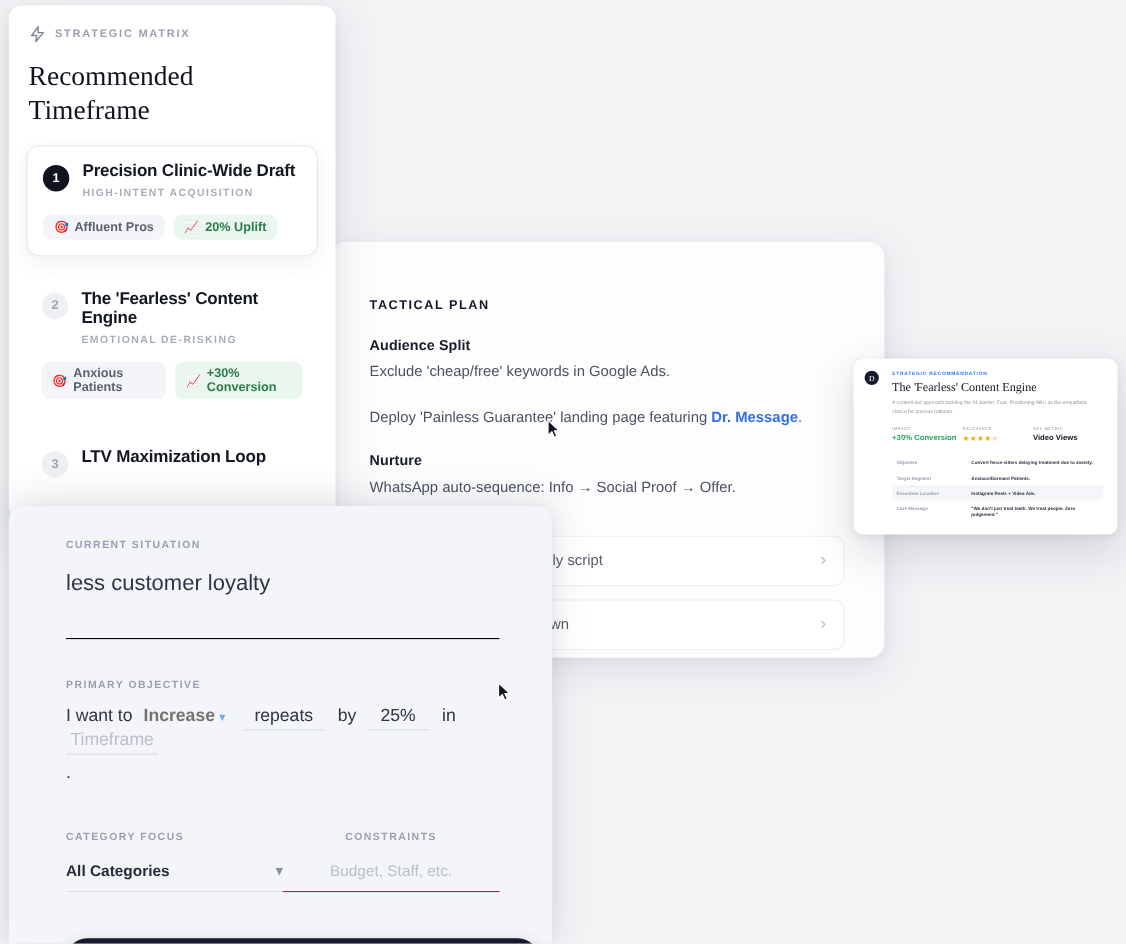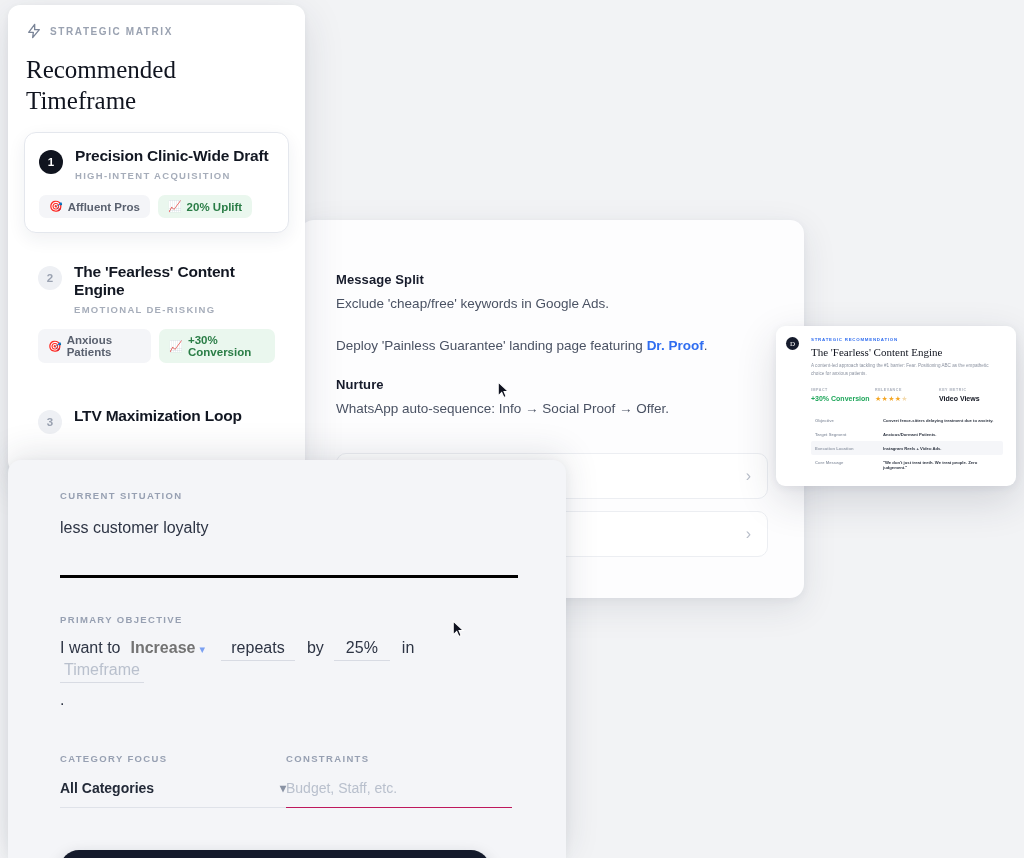--- a/index.html
+++ b/index.html
@@ -145,34 +145,34 @@
   .pv-table { margin-top: 10px; }
   .pv-tr { display: flex; padding: 4.5px 4px; border-radius: 2px; }
   .pv-tr.alt { background: #f5f6f9; }
   .pv-td-k {
     width: 68px; font-size: 4.2px; color: #99a0ad; font-weight: 600; flex: 0 0 auto;
   }
   .pv-td-v { font-size: 4.2px; color: #2e3542; font-weight: 600; }
 
   
   #form-panel {
-    left: 8px; top: 460px; width: 558px; height: 398px;
+    left: 8px; top: 460px; width: 494px; height: 398px;
     background: #f4f5f8;
     border-radius: 13px 13px 0 0;
     box-shadow: 0 -6px 34px rgba(35,44,68,.13), 0 2px 10px rgba(35,44,68,.06);
     padding: 30px 48px 0 52px;
     overflow: hidden;
   }
   .f-lab {
     font-size: 9.5px; font-weight: 700; letter-spacing: 1.35px;
     color: #97a0b2; text-transform: uppercase;
   }
   .f-situation {
-    font-size: 16px; color: #2d3444; margin-top: 18px;
-    padding-bottom: 38px; border-bottom: 3px solid #000000;
+    font-size: 20px; color: #2d3444; margin-top: 18px;
+    padding-bottom: 38px; border-bottom: 1px solid #000000;
   }
   .f-objective-lab { margin-top: 36px; }
   .sent {
     display: flex; align-items: baseline; gap: 0; margin-top: 14px;
     font-size: 16px; color: #2d3444; flex-wrap: wrap;
   }
   .sent .w { margin-right: 10px; }
   .sel-verb {
     color: #737373; font-weight: 700; margin-right: 4px;
   }
@@ -183,21 +183,21 @@
   }
   .f-underline.blank { min-width: 74px; }
   .f-underline.wide { min-width: 78px; }
   .ph { color: #b9c0cd; }
   .dot-line { font-size: 16px; color: #2d3444; margin-top: 8px; }
 
   .f-grid {
     display: flex; gap: 0; margin-top: 44px;
   }
   .f-col { width: 226px; }
-  .f-col + .f-col { margin-left: 0px; }
+  .f-col + .f-col { margin-left: 0px; text-align: center; }
   .f-select {
     display: flex; align-items: center; justify-content: space-between;
     margin-top: 16px; padding-bottom: 11px; border-bottom: 1px solid #dfe2e9;
     font-size: 14px; color: #232a38; font-weight: 600;
   }
   .f-select .caret2 { color: #8a93a4; font-size: 12px; }
   .f-input {
     margin-top: 16px; padding-bottom: 11px; border-bottom: 1px solid #be185d;
     font-size: 14px; color: #b9c0cd;
   }
@@ -213,28 +213,29 @@
 
   
   .cursor { position: absolute; width: 13px; height: 19px; pointer-events: none; }
 </style>
 </head>
 <body>
 
 <div id="stage">
 
   <div class="panel" id="tactical-panel">
+    <div class="tp-kicker">TACTICAL PLAN</div>
 
     <div class="tp-step">
-      <div class="tp-step-title">Message Split</div>
+      <div class="tp-step-title">Audience Split</div>
       <div class="tp-step-body"><span>Exclude 'cheap/free' keywords in Google Ads.</span></div>
     </div>
 
     <div class="tp-step">
-      <div class="tp-step-body"><span>Deploy 'Painless Guarantee' landing page featuring </span><span class="tp-link">Dr. Proof</span><span>.</span></div>
+      <div class="tp-step-body"><span>Deploy 'Painless Guarantee' landing page featuring </span><span class="tp-link">Dr. Message</span><span>.</span></div>
     </div>
 
     <div class="tp-step">
       <div class="tp-step-title">Nurture</div>
       <div class="tp-step-body"><span>WhatsApp auto-sequence: Info → Social Proof → Offer.</span></div>
     </div>
 
     <div class="tp-actions">
       <div class="tp-action-row">
         <span>Draft WhatsApp auto-reply script</span>

